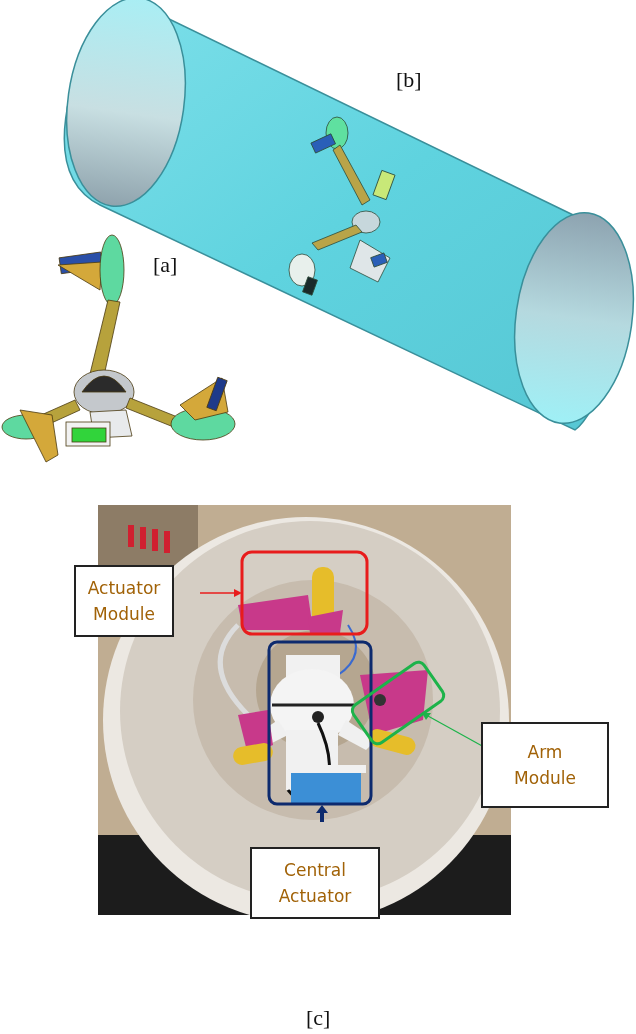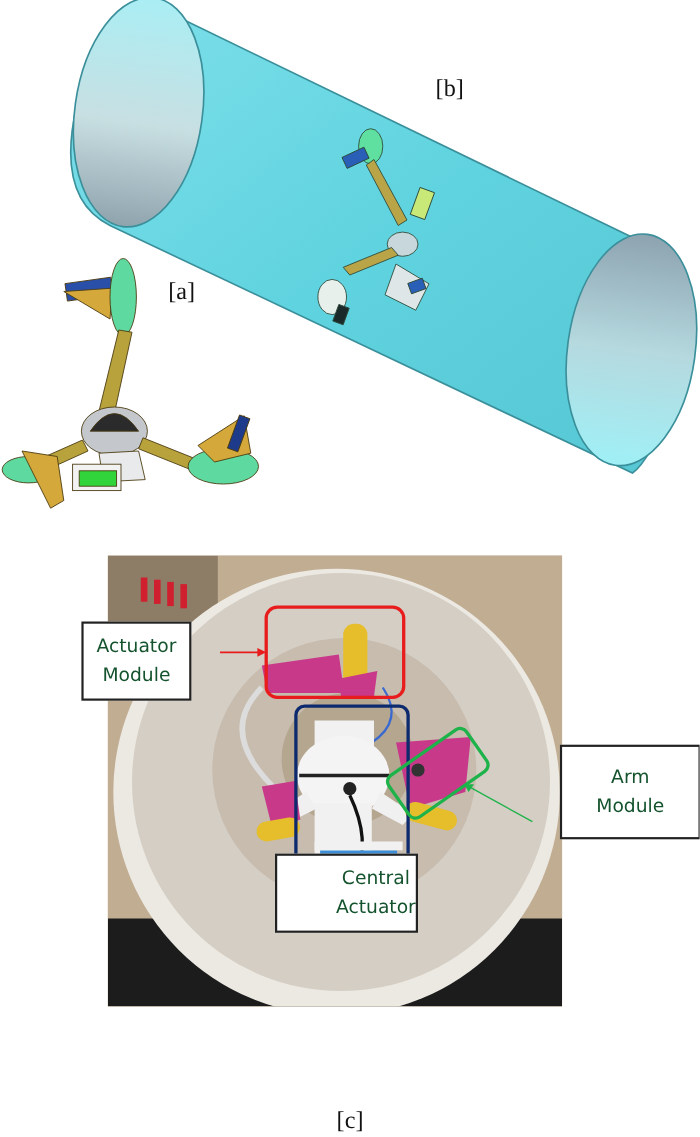--- a/index.html
+++ b/index.html
@@ -1,20 +1,20 @@
 <!DOCTYPE html>
 <html><head>
 <meta charset="utf-8">
 <style>
   html, body { margin:0; padding:0; background:#ffffff; }
   body { width:636px; height:1034px; position:relative; overflow:hidden; font-family:"DejaVu Serif", serif; }
   .abs { position:absolute; }
   .panel-label { font-family:"Liberation Serif", serif; font-size:22px; color:#111; }
   .callout { background:#fff; border:2px solid #222; display:flex; align-items:center; justify-content:center; text-align:center;
-             font-family:"DejaVu Sans", sans-serif; font-size:17px; line-height:26px; color:#14532d; }
+             font-family:"DejaVu Sans", sans-serif; font-size:17px; line-height:26px; color:#a16207; }
   svg { position:absolute; left:0; top:0; }
 </style>
 </head>
 <body>
 
 <svg width="636" height="480" viewBox="0 0 636 480">
   <defs>
     <linearGradient id="pipeGrad" x1="0" y1="0" x2="1" y2="1">
       <stop offset="0" stop-color="#7fe0ea"></stop>
       <stop offset="0.5" stop-color="#5fd3df"></stop>
@@ -141,27 +141,27 @@
   <polygon points="422,713 431,713 426,720" fill="#1db34a"></polygon>
 </svg>
 
 <div class="abs callout" style="left:74px; top:565px; width:96px; height:68px;">
   <div>
     <div>Actuator</div>
     <div>Module</div>
   </div>
 </div>
 
-<div class="abs callout" style="left:481px; top:677px; width:124px; height:82px;margin-left:28px;">
+<div class="abs callout" style="left:481px; top:722px; width:124px; height:82px;">
   <div>
     <div>Arm</div>
     <div>Module</div>
   </div>
 </div>
 
-<div class="abs callout" style="left:250px; top:776px; width:126px; height:68px;justify-content:flex-end;">
+<div class="abs callout" style="left:250px; top:847px; width:126px; height:68px;">
   <div>
     <div>Central</div>
     <div>Actuator</div>
   </div>
 </div>
 
 <span class="abs panel-label" style="left:306px; top:1005px;">[c]</span>
 
 </body></html>

